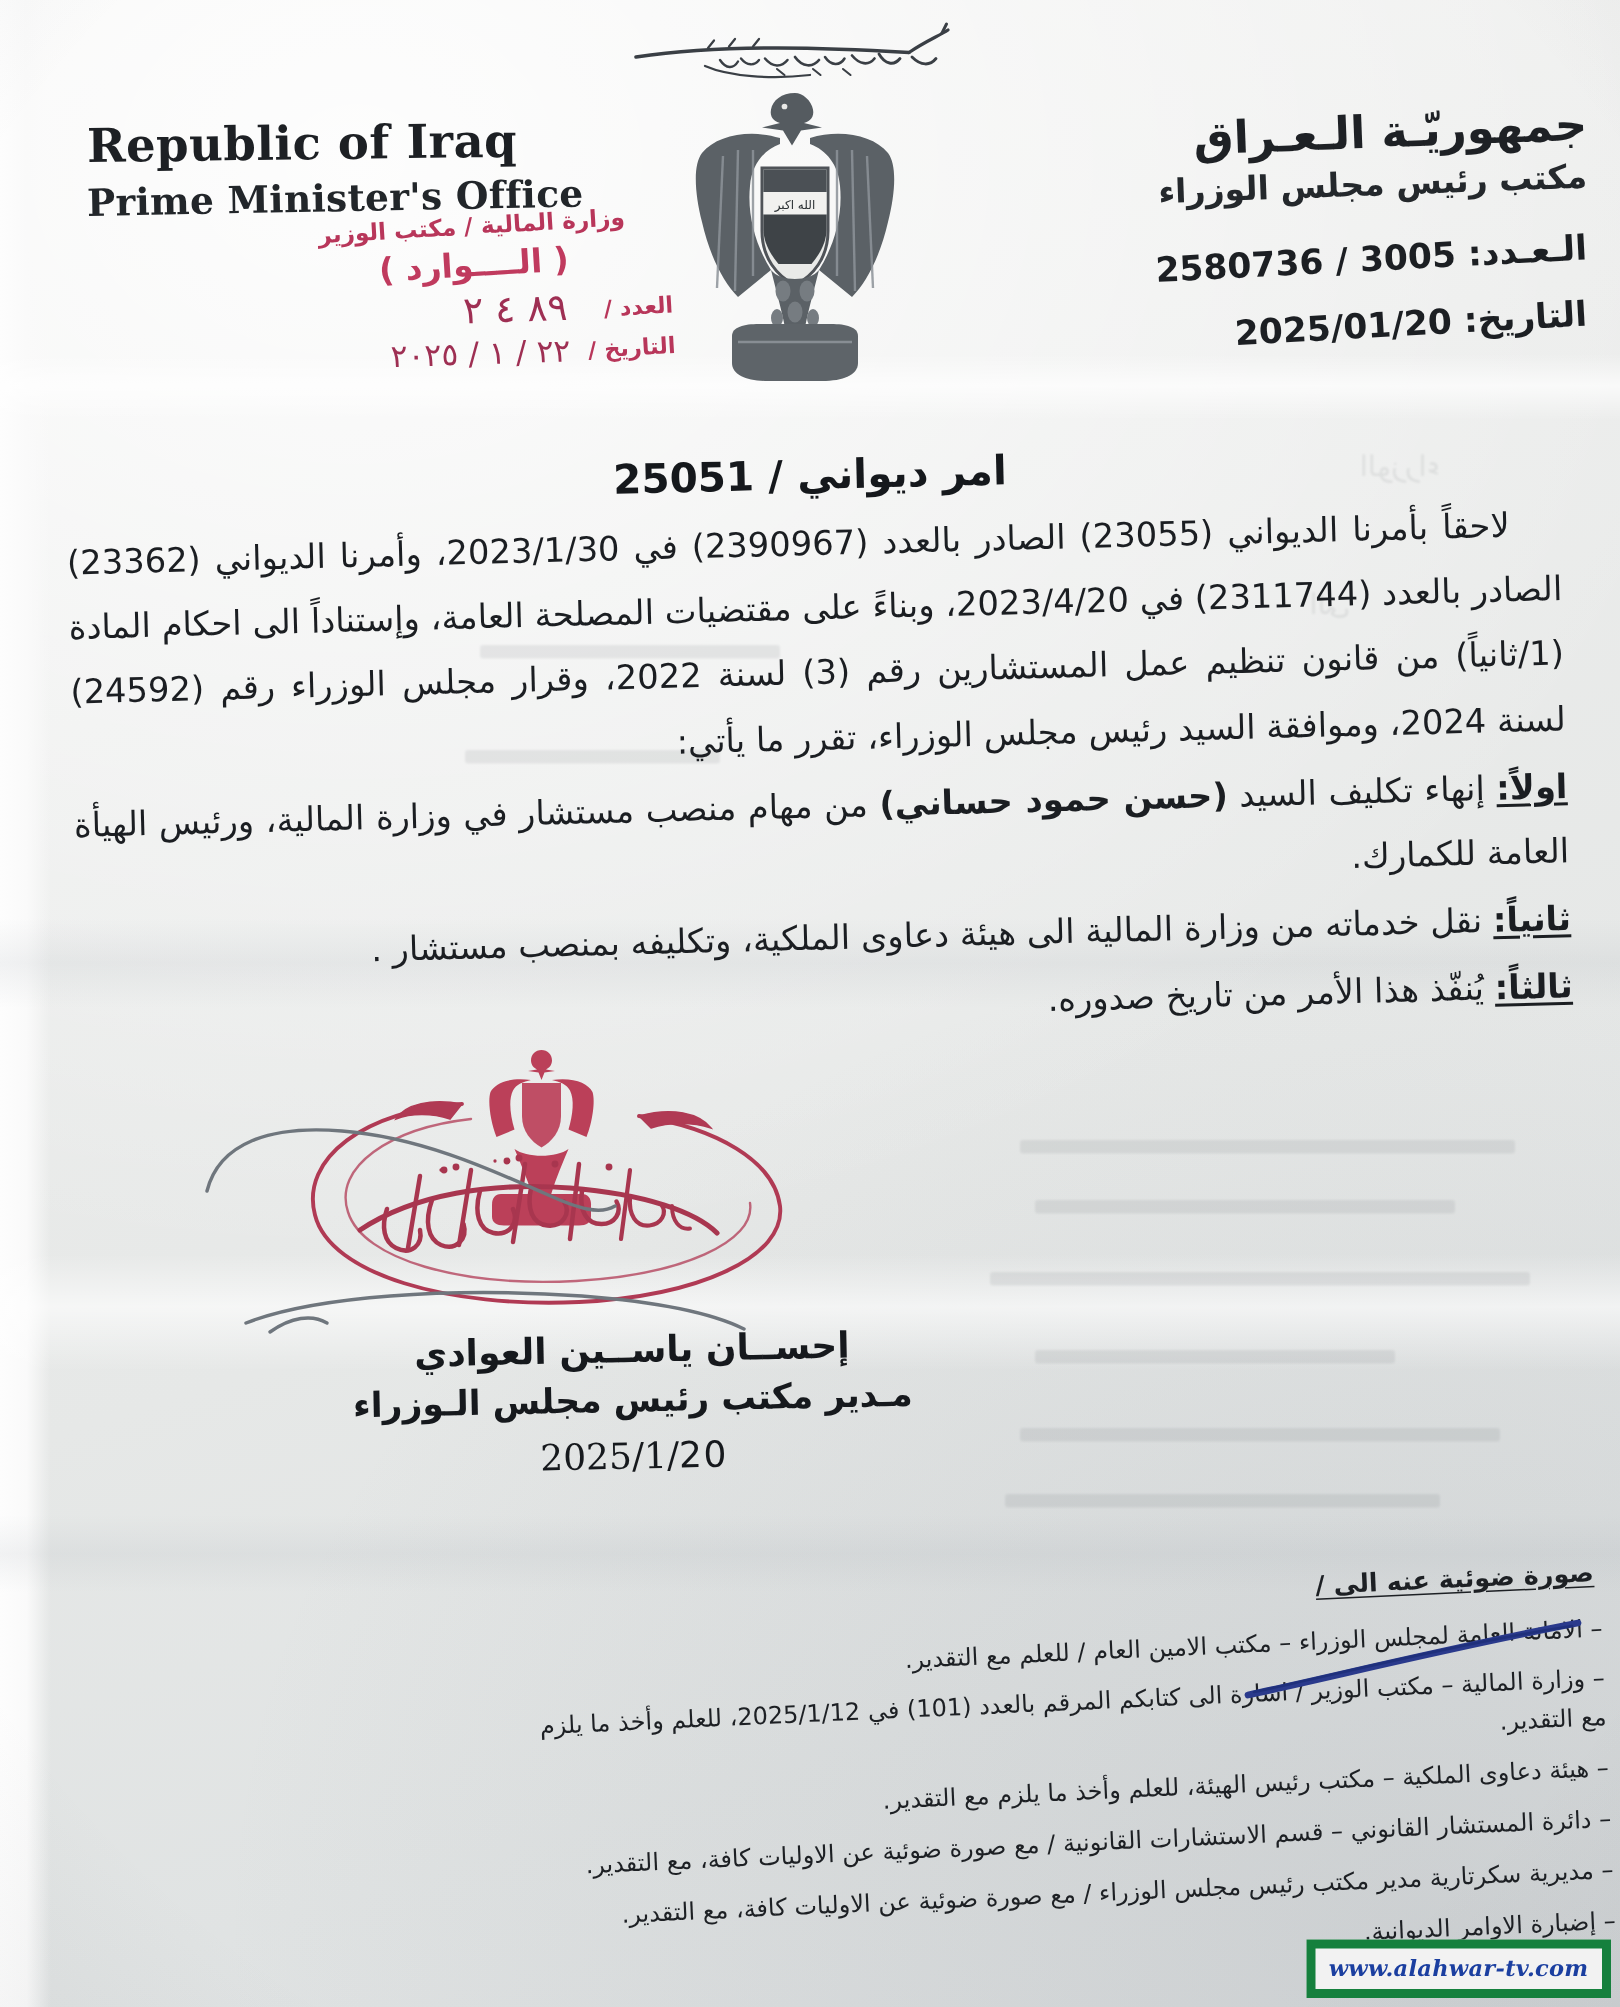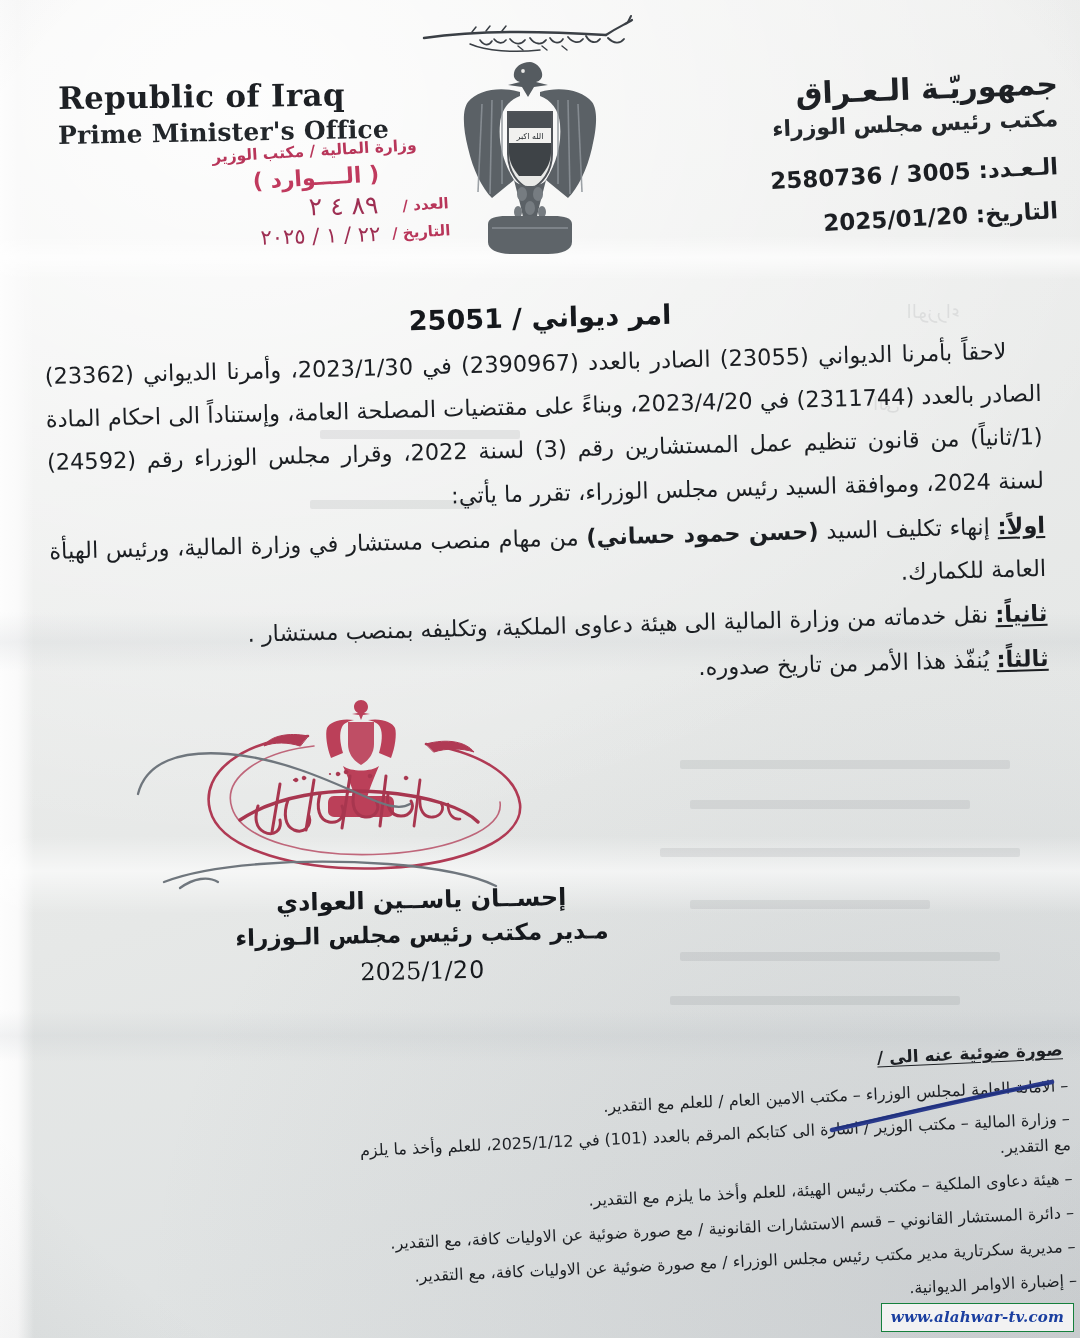--- a/index.html
+++ b/index.html
@@ -347,21 +347,21 @@
     right: 6px;
     bottom: 6px;
     background: #f2f2f2;
     color: #1b3fa0;
     font-family: "DejaVu Serif", serif;
     font-style: italic;
     font-weight: 700;
     font-size: 15px;
     letter-spacing: 0.2px;
     padding: 4px 9px 5px 9px;
-    border: 1px solid #15803d;
+    border: 6px solid #15803d;
   }
 </style>
 </head>
 <body>
 
 <div class="page">
 
   <div class="paper-base"></div>
   <div class="left-margin-strip"></div>
   <div class="fold-band fold-a"></div>

